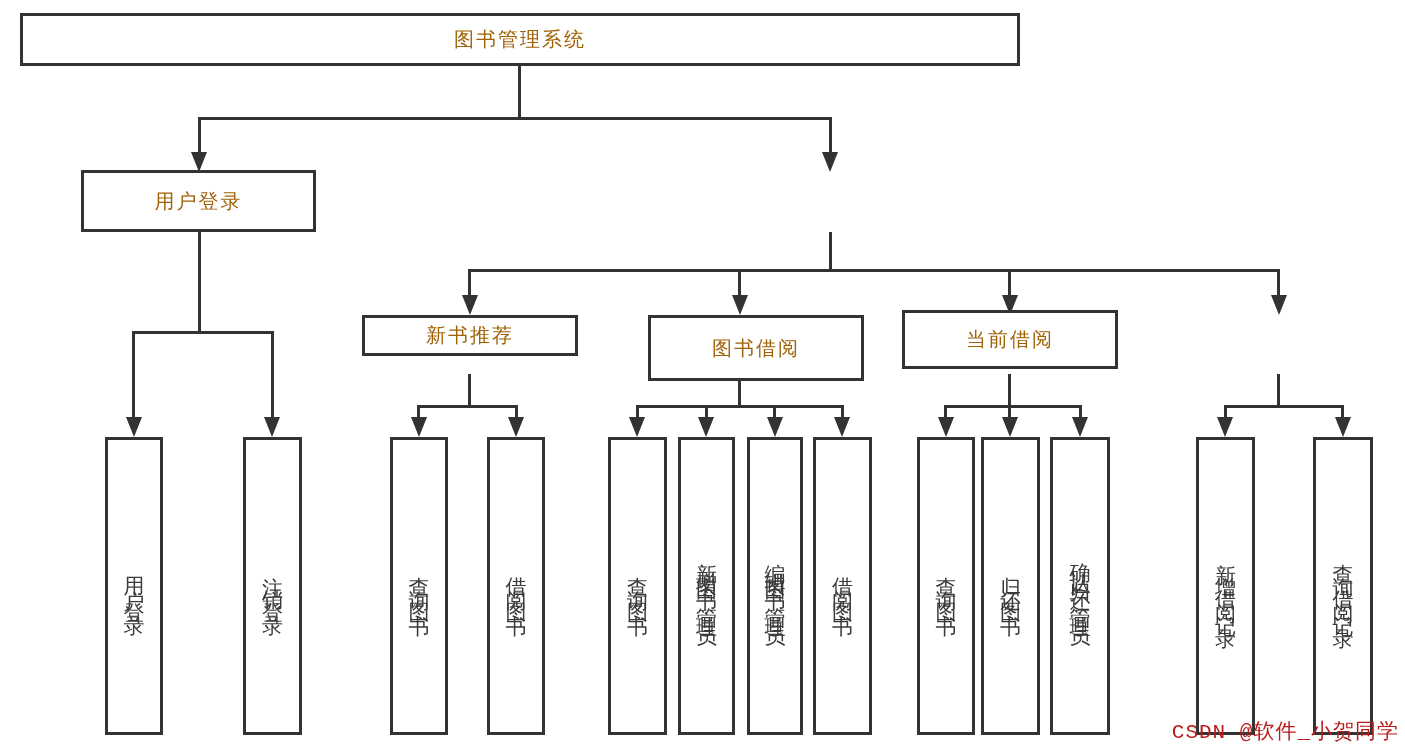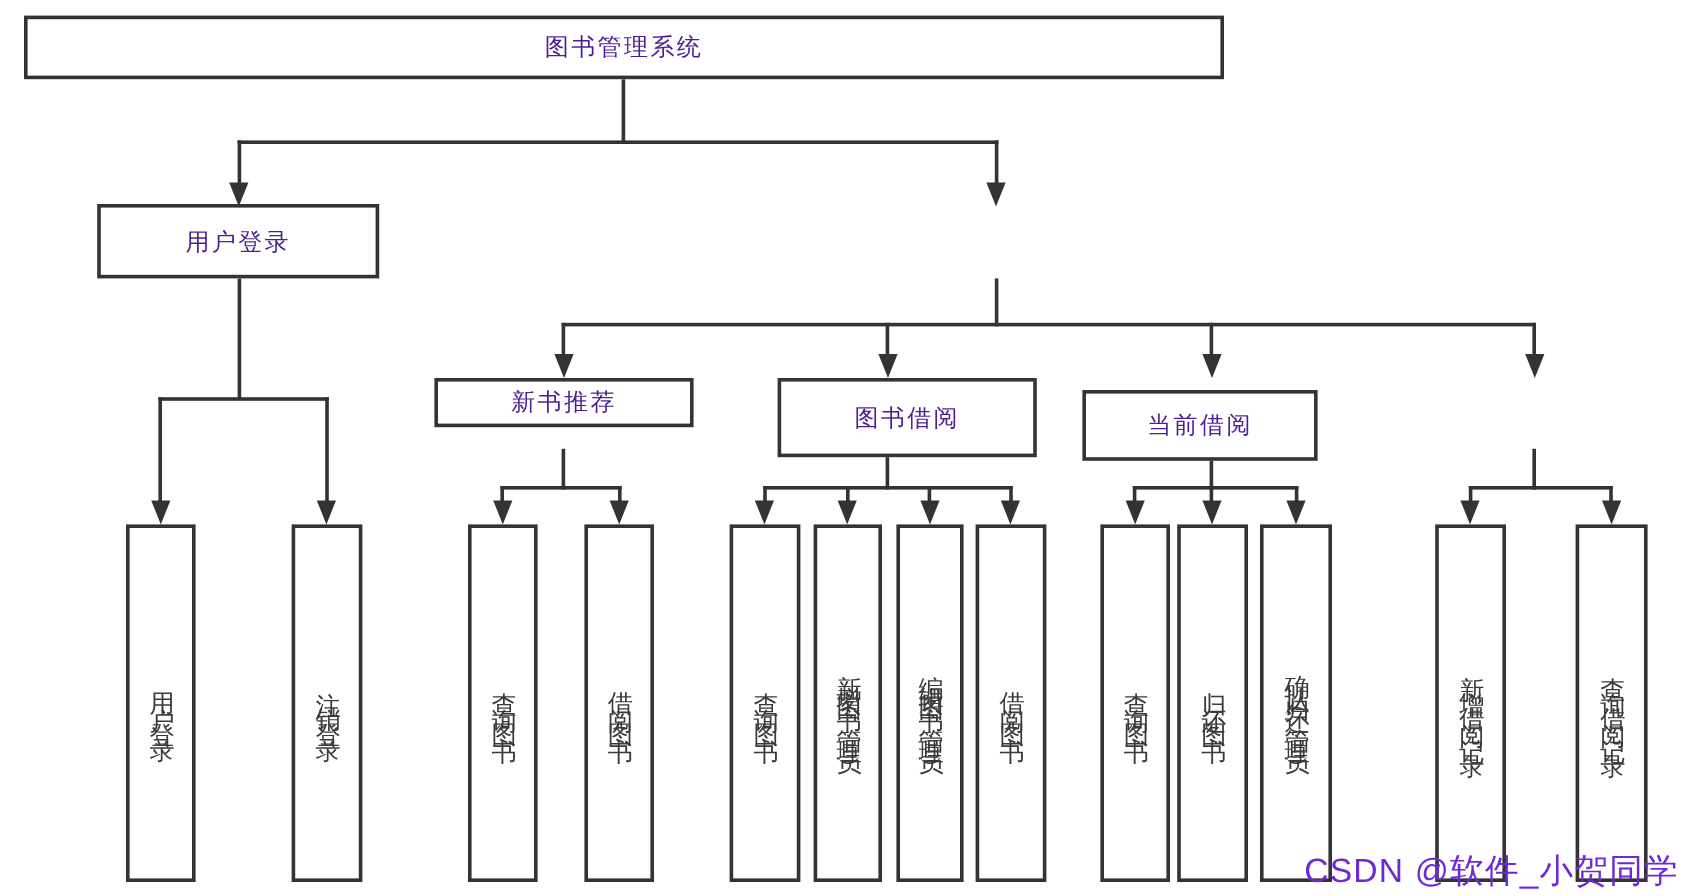--- a/index.html
+++ b/index.html
@@ -17,21 +17,21 @@
   }
   
   .hnode {
     position: absolute;
     box-sizing: border-box;
     border: 3px solid #333333;
     background: #ffffff;
     display: flex;
     align-items: center;
     justify-content: center;
-    color: #4c1d95;
+    color: #a16207;
     font-size: 20px;
     letter-spacing: 2px;
   }
   .vnode {
     position: absolute;
     box-sizing: border-box;
     border: 3px solid #333333;
     background: #ffffff;
     top: 437px;
     height: 298px;
@@ -58,25 +58,26 @@
     width: 0; height: 0;
     border-left: 8px solid transparent;
     border-right: 8px solid transparent;
     border-top: 20px solid #333333;
   }
   
   .watermark {
     position: absolute;
     right: 6px;
     bottom: 2px;
-    color: #6d28d9;
-    font-size: 28px;
+    color: #b91c1c;
+    font-size: 21px;
     letter-spacing: 1px;
     z-index: 10;
     background: transparent;
+    font-family: Liberation Mono, monospace;
   }
 </style>
 </head>
 <body>
 
 <div class="canvas">
 
   <div class="vl" style="left:518px;top:66px;height:54px"></div>
   <div class="hl" style="left:198px;top:117px;width:634px"></div>
   <div class="vl" style="left:198px;top:117px;height:38px"></div>
@@ -143,21 +144,21 @@
   <div class="hnode" style="left:81px;top:170px;width:235px;height:62px">
     <span>用户登录</span>
   </div>
 
   <div class="hnode" style="left:362px;top:315px;width:216px;height:41px">
     <span>新书推荐</span>
   </div>
   <div class="hnode" style="left:648px;top:315px;width:216px;height:66px">
     <span>图书借阅</span>
   </div>
-  <div class="hnode" style="left:902px;top:325px;width:196px;height:59px">
+  <div class="hnode" style="left:902px;top:310px;width:216px;height:59px">
     <span>当前借阅</span>
   </div>
 
   <div class="vnode" style="left:105px;width:58px">
     <span>用户登录</span>
   </div>
   <div class="vnode" style="left:243px;width:59px">
     <span>注销登录</span>
   </div>
 

